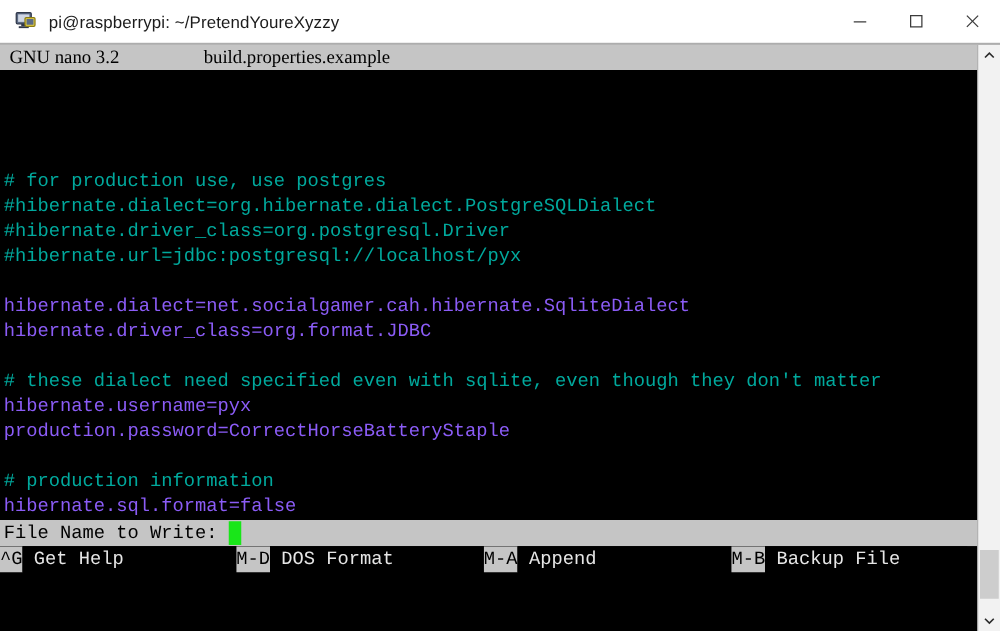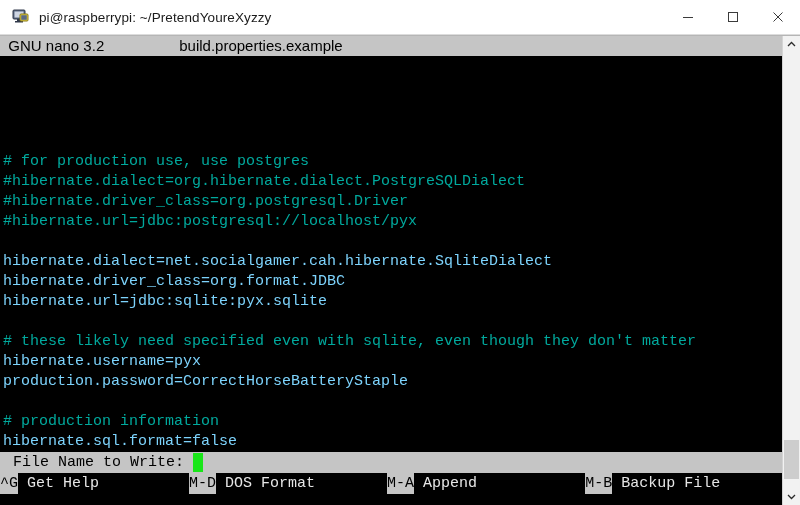--- a/index.html
+++ b/index.html
@@ -79,48 +79,48 @@
     font-family: "Liberation Mono", "DejaVu Sans Mono", monospace;
     font-size: 15px;
     line-height: 20px;
   }
   .nano-header {
     background: #c5c5c5;
     color: #000000;
     height: 20px;
     line-height: 20px;
     white-space: pre;
-    font-family: Liberation Sans, sans-serif;
+    font-family: Liberation Serif, serif;
     font-size: 15px;
     overflow: hidden;
   }
   .nano-body {
     background: #000000;
-    padding-top: 36px;
+    padding-top: 20px;
   }
   .code-line {
     white-space: pre;
     height: 20px;
     line-height: 20px;
-    color: #7dd3fc;
+    color: #8b5cf6;
     padding-left: 3px;
     font-family: "Liberation Mono", "DejaVu Sans Mono", monospace;
     font-size: 15px;
     overflow: hidden;
   }
   .code-line.comment { color: #00a99d; }
   .code-line.blank { color: transparent; }
   
   .nano-prompt {
     background: #c5c5c5;
     color: #000000;
     height: 21px;
     line-height: 21px;
     white-space: pre;
-    padding-left: 13px;
+    padding-left: 3px;
     font-family: "Liberation Mono", "DejaVu Sans Mono", monospace;
     font-size: 15px;
     display: flex;
     align-items: center;
     overflow: hidden;
   }
   .cursor-block {
     display: inline-block;
     width: 10px;
     height: 19px;
@@ -235,23 +235,22 @@
           <div class="code-line blank"> </div>
           <div class="code-line blank"> </div>
           <div class="code-line blank"> </div>
           <div class="code-line comment"># for production use, use postgres</div>
           <div class="code-line comment">#hibernate.dialect=org.hibernate.dialect.PostgreSQLDialect</div>
           <div class="code-line comment">#hibernate.driver_class=org.postgresql.Driver</div>
           <div class="code-line comment">#hibernate.url=jdbc:postgresql://localhost/pyx</div>
           <div class="code-line blank"> </div>
           <div class="code-line ">hibernate.dialect=net.socialgamer.cah.hibernate.SqliteDialect</div>
           <div class="code-line ">hibernate.driver_class=org.format.JDBC</div>
-          <div class="code-line ">hibernate.url=jdbc:sqlite:pyx.sqlite</div>
-          <div class="code-line blank"> </div>
-          <div class="code-line comment"># these likely need specified even with sqlite, even though they don't matter</div>
+          <div class="code-line blank"> </div>
+          <div class="code-line comment"># these dialect need specified even with sqlite, even though they don't matter</div>
           <div class="code-line ">hibernate.username=pyx</div>
           <div class="code-line ">production.password=CorrectHorseBatteryStaple</div>
           <div class="code-line blank"> </div>
           <div class="code-line comment"># production information</div>
           <div class="code-line ">hibernate.sql.format=false</div>
         </div>
 
       <div class="nano-prompt">
         <span>File Name to Write: </span><span class="cursor-block"></span>
       </div>

